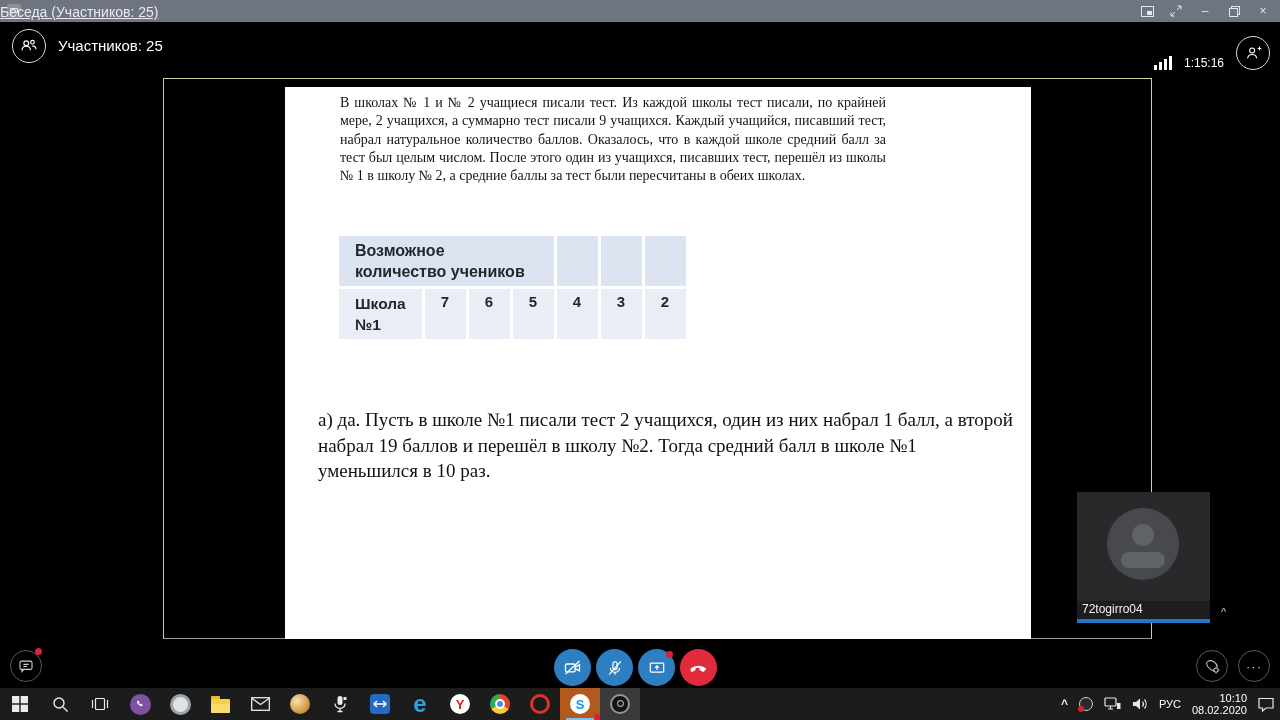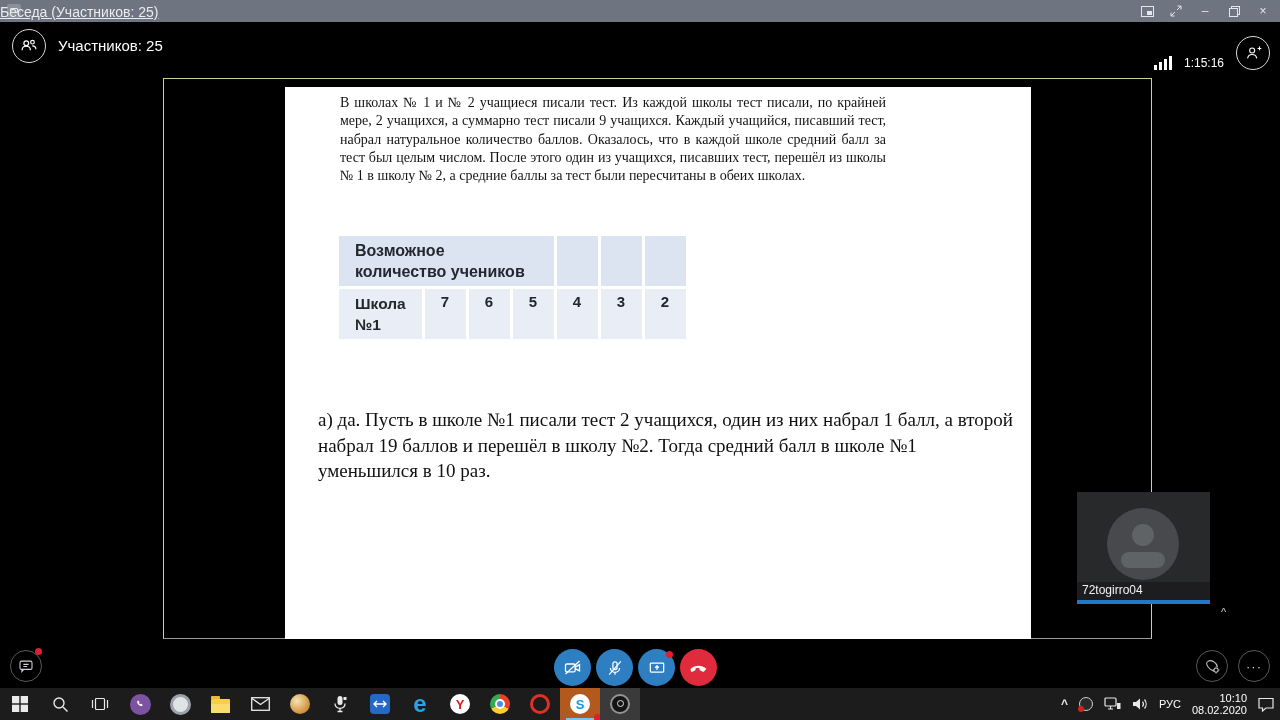--- a/index.html
+++ b/index.html
@@ -44,21 +44,21 @@
   .ttable .hd { background:#dbe4f0; font-size:16px; line-height:21px; height:50px; }
   .ttable .r1 { background:#c7d4e9; }
   .ttable .r2 { background:#e9edf6; }
   .ttable .lbl { font-size:15.5px; line-height:21px; height:48px; }
   .ttable .val { font-size:15px; }
 
   .answer { position:absolute; left:33px; top:320px; width:696px; font-family:"Liberation Serif",serif;
             font-size:19px; line-height:25.5px; color:#111; }
 
   
-  .thumb { position:absolute; left:1077px; top:492px; width:133px; height:112px; background:#28292b; z-index:5; }
+  .thumb { position:absolute; left:1077px; top:492px; width:133px; height:131px; background:#28292b; z-index:5; }
   .avatar { position:absolute; left:30px; top:16px; width:72px; height:72px; border-radius:50%; background:#47494c; overflow:hidden; }
   .avatar .head { position:absolute; left:25px; top:16px; width:22px; height:22px; border-radius:50%; background:#606366; }
   .avatar .body { position:absolute; left:14px; top:44px; width:44px; height:16px; border-radius:8px; background:#606366; }
   .thumb .nstrip { position:absolute; left:0; right:0; bottom:4px; height:18px; background:rgba(10,10,10,.35); }
   .thumb .nm { position:absolute; left:5px; bottom:7px; font-size:12px; color:#f2f2f2; }
   .thumb .bluebar { position:absolute; left:0; right:0; bottom:0; height:4px; background:#1f78c8; }
   .collapse { position:absolute; left:1221px; top:606px; color:#cfcfcf; font-size:11px; z-index:6; }
 
   
   .callbar { position:absolute; left:0; top:645px; width:1280px; height:43px; background:#000; }

